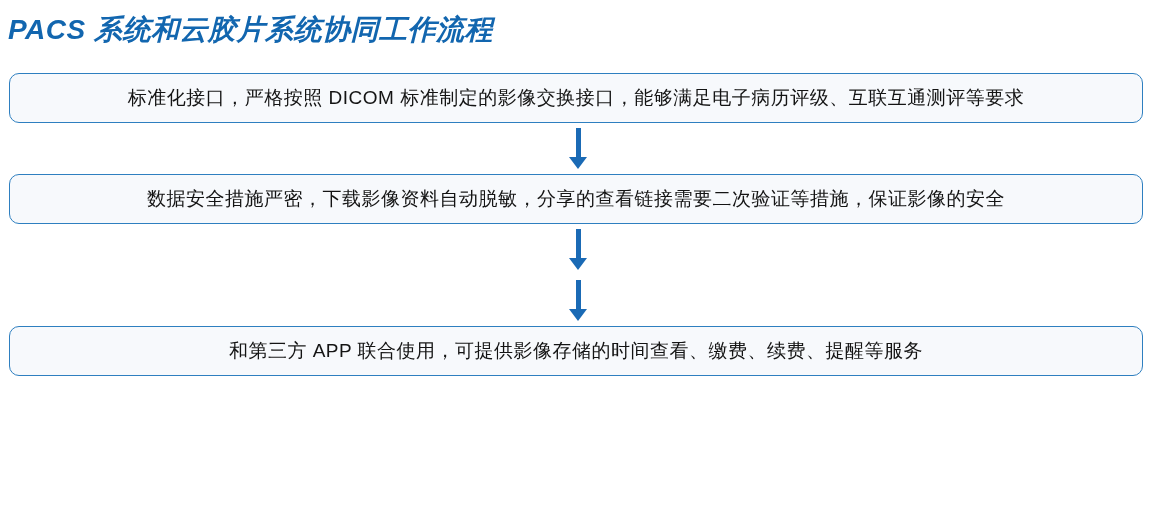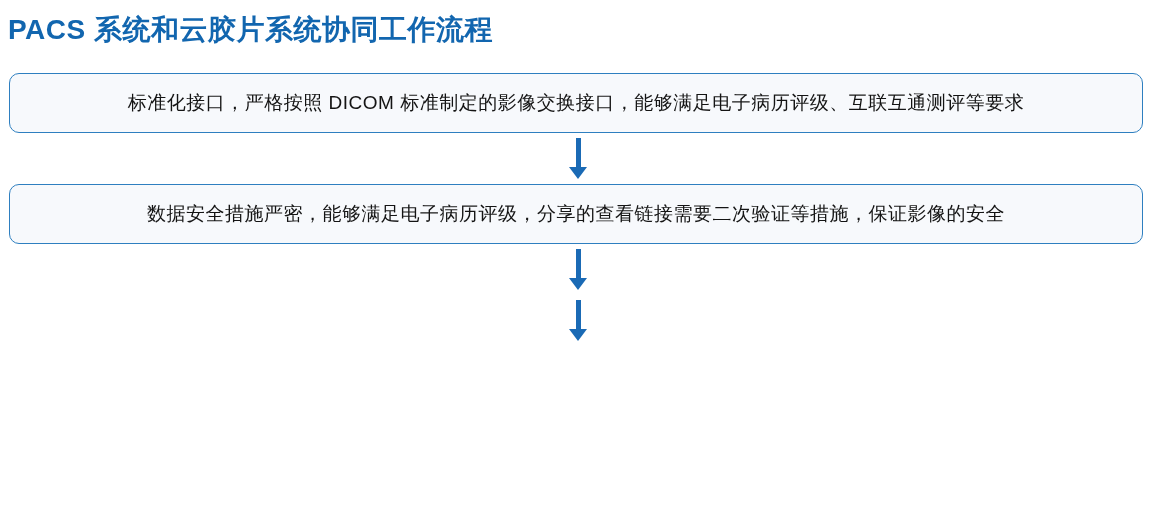--- a/index.html
+++ b/index.html
@@ -23,28 +23,29 @@
     overflow: hidden;
     background: #ffffff;
   }
   .title {
     margin: 12px 8px 26px 8px;
     font-size: 28px;
     line-height: 35px;
     font-weight: bold;
     color: var(--title-color);
     letter-spacing: 0.5px;
+    font-style: italic;
   }
   .flow {
     display: flex;
     flex-direction: column;
   }
   .step-box {
     margin: 0 9px;
-    height: 60px;
+    height: 50px;
     border: 1.5px solid var(--box-border);
     border-radius: 10px;
     background: var(--box-fill);
     display: flex;
     align-items: center;
     justify-content: center;
     padding: 0 16px;
   }
   .step-text {
     font-size: 19px;
@@ -87,29 +88,32 @@
     <div class="step-box">
       <span class="step-text">标准化接口，严格按照 DICOM 标准制定的影像交换接口，能够满足电子病历评级、互联互通测评等要求</span>
     </div>
 
     <div class="arrow">
       <div class="arrow-stem"></div>
       <div class="arrow-head"></div>
     </div>
 
     <div class="step-box">
-      <span class="step-text">数据安全措施严密，能够满足电子病历评级，分享的查看链接需要二次验证等措施，保证影像的安全</span>
+      <span class="step-text">数据安全措施严密，下载影像资料自动脱敏，分享的查看链接需要二次验证等措施，保证影像的安全</span>
     </div>
 
     <div class="arrow">
       <div class="arrow-stem"></div>
       <div class="arrow-head"></div>
     </div>
 
 
     <div class="arrow">
       <div class="arrow-stem"></div>
       <div class="arrow-head"></div>
     </div>
 
+    <div class="step-box">
+      <span class="step-text">和第三方 APP 联合使用，可提供影像存储的时间查看、缴费、续费、提醒等服务</span>
+    </div>
 
   </div>
 </div>
 
 </body></html>

